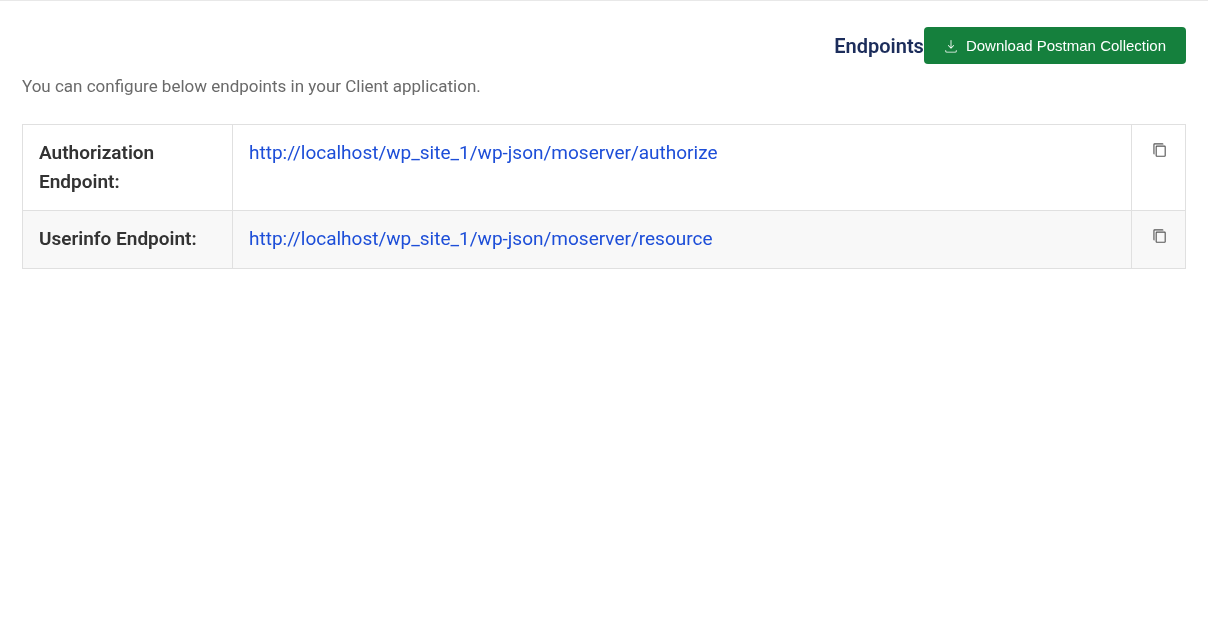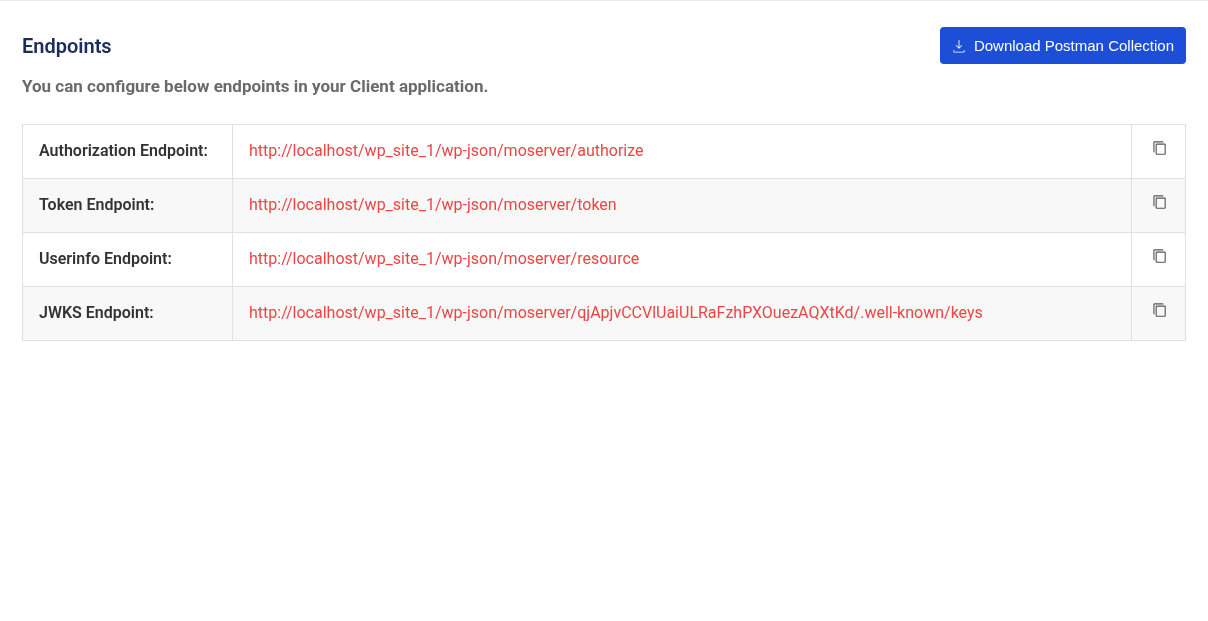--- a/index.html
+++ b/index.html
@@ -13,79 +13,78 @@
       color: #333;
       padding: 0;
       width: 1208px;
     }
     .container {
       padding: 8px 22px 22px 22px;
       border-top: 1px solid #e8e8e8;
     }
     .header-row {
       display: flex;
-      justify-content: space-between;
+      justify-content: flex-end;
       align-items: center;
       margin-top: 18px;
       margin-bottom: 12px;
     }
     .section-title {
       font-size: 20px;
       font-weight: 600;
       color: #1c2d5b;
     }
     .download-btn {
-      background: #1d4ed8;
+      background: #15803d;
       color: #ffffff;
       border: none;
-      padding: 10px 12px;
+      padding: 10px 20px;
       font-size: 15px;
       font-weight: 500;
       border-radius: 4px;
       cursor: pointer;
       display: inline-flex;
       align-items: center;
       gap: 8px;
     }
     .download-icon {
       width: 14px;
       height: 14px;
       display: inline-block;
     }
     .description {
       color: #6a6a6a;
       font-size: 17px;
       margin-bottom: 28px;
-      font-weight: bold;
     }
     .endpoints-table {
       width: 100%;
       border-collapse: collapse;
       border: 1px solid #e0e0e0;
     }
     .endpoints-table tr {
       border-bottom: 1px solid #e0e0e0;
     }
     .endpoints-table tr:nth-child(even) {
       background: #f8f8f8;
     }
     .endpoints-table td {
       padding: 14px 16px;
       vertical-align: top;
-      font-size: 16px;
+      font-size: 19px;
       line-height: 1.5;
     }
     .label-cell {
       width: 210px;
       font-weight: 600;
       color: #333;
       border-right: 1px solid #e0e0e0;
     }
     .value-cell {
-      color: #ef4444;
+      color: #1d4ed8;
       word-break: break-all;
     }
     .copy-cell {
       width: 54px;
       text-align: center;
       vertical-align: middle;
       border-left: 1px solid #e0e0e0;
     }
     .copy-icon {
       width: 18px;
@@ -118,38 +117,22 @@
     <tbody id="endpoints-tbody">
         <tr>
           <td class="label-cell">Authorization Endpoint:</td>
           <td class="value-cell">http://localhost/wp_site_1/wp-json/moserver/authorize</td>
           <td class="copy-cell"><span class="copy-icon"><svg viewBox="0 0 16 16" fill="currentColor">
                 <path d="M4 2a1 1 0 0 0-1 1v8a1 1 0 0 0 1 1V3h8a1 1 0 0 0-1-1H4z"></path>
                 <path d="M6 4a1 1 0 0 0-1 1v8a1 1 0 0 0 1 1h7a1 1 0 0 0 1-1V5a1 1 0 0 0-1-1H6zm0 1h7v8H6V5z"></path>
               </svg></span></td>
         </tr>
         <tr>
-          <td class="label-cell">Token Endpoint:</td>
-          <td class="value-cell">http://localhost/wp_site_1/wp-json/moserver/token</td>
-          <td class="copy-cell"><span class="copy-icon"><svg viewBox="0 0 16 16" fill="currentColor">
-                <path d="M4 2a1 1 0 0 0-1 1v8a1 1 0 0 0 1 1V3h8a1 1 0 0 0-1-1H4z"></path>
-                <path d="M6 4a1 1 0 0 0-1 1v8a1 1 0 0 0 1 1h7a1 1 0 0 0 1-1V5a1 1 0 0 0-1-1H6zm0 1h7v8H6V5z"></path>
-              </svg></span></td>
-        </tr>
-        <tr>
           <td class="label-cell">Userinfo Endpoint:</td>
           <td class="value-cell">http://localhost/wp_site_1/wp-json/moserver/resource</td>
-          <td class="copy-cell"><span class="copy-icon"><svg viewBox="0 0 16 16" fill="currentColor">
-                <path d="M4 2a1 1 0 0 0-1 1v8a1 1 0 0 0 1 1V3h8a1 1 0 0 0-1-1H4z"></path>
-                <path d="M6 4a1 1 0 0 0-1 1v8a1 1 0 0 0 1 1h7a1 1 0 0 0 1-1V5a1 1 0 0 0-1-1H6zm0 1h7v8H6V5z"></path>
-              </svg></span></td>
-        </tr>
-        <tr>
-          <td class="label-cell">JWKS Endpoint:</td>
-          <td class="value-cell">http://localhost/wp_site_1/wp-json/moserver/qjApjvCCVlUaiULRaFzhPXOuezAQXtKd/.well-known/keys</td>
           <td class="copy-cell"><span class="copy-icon"><svg viewBox="0 0 16 16" fill="currentColor">
                 <path d="M4 2a1 1 0 0 0-1 1v8a1 1 0 0 0 1 1V3h8a1 1 0 0 0-1-1H4z"></path>
                 <path d="M6 4a1 1 0 0 0-1 1v8a1 1 0 0 0 1 1h7a1 1 0 0 0 1-1V5a1 1 0 0 0-1-1H6zm0 1h7v8H6V5z"></path>
               </svg></span></td>
         </tr>
       </tbody>
   </table>
 </div>
 
 </body></html>

